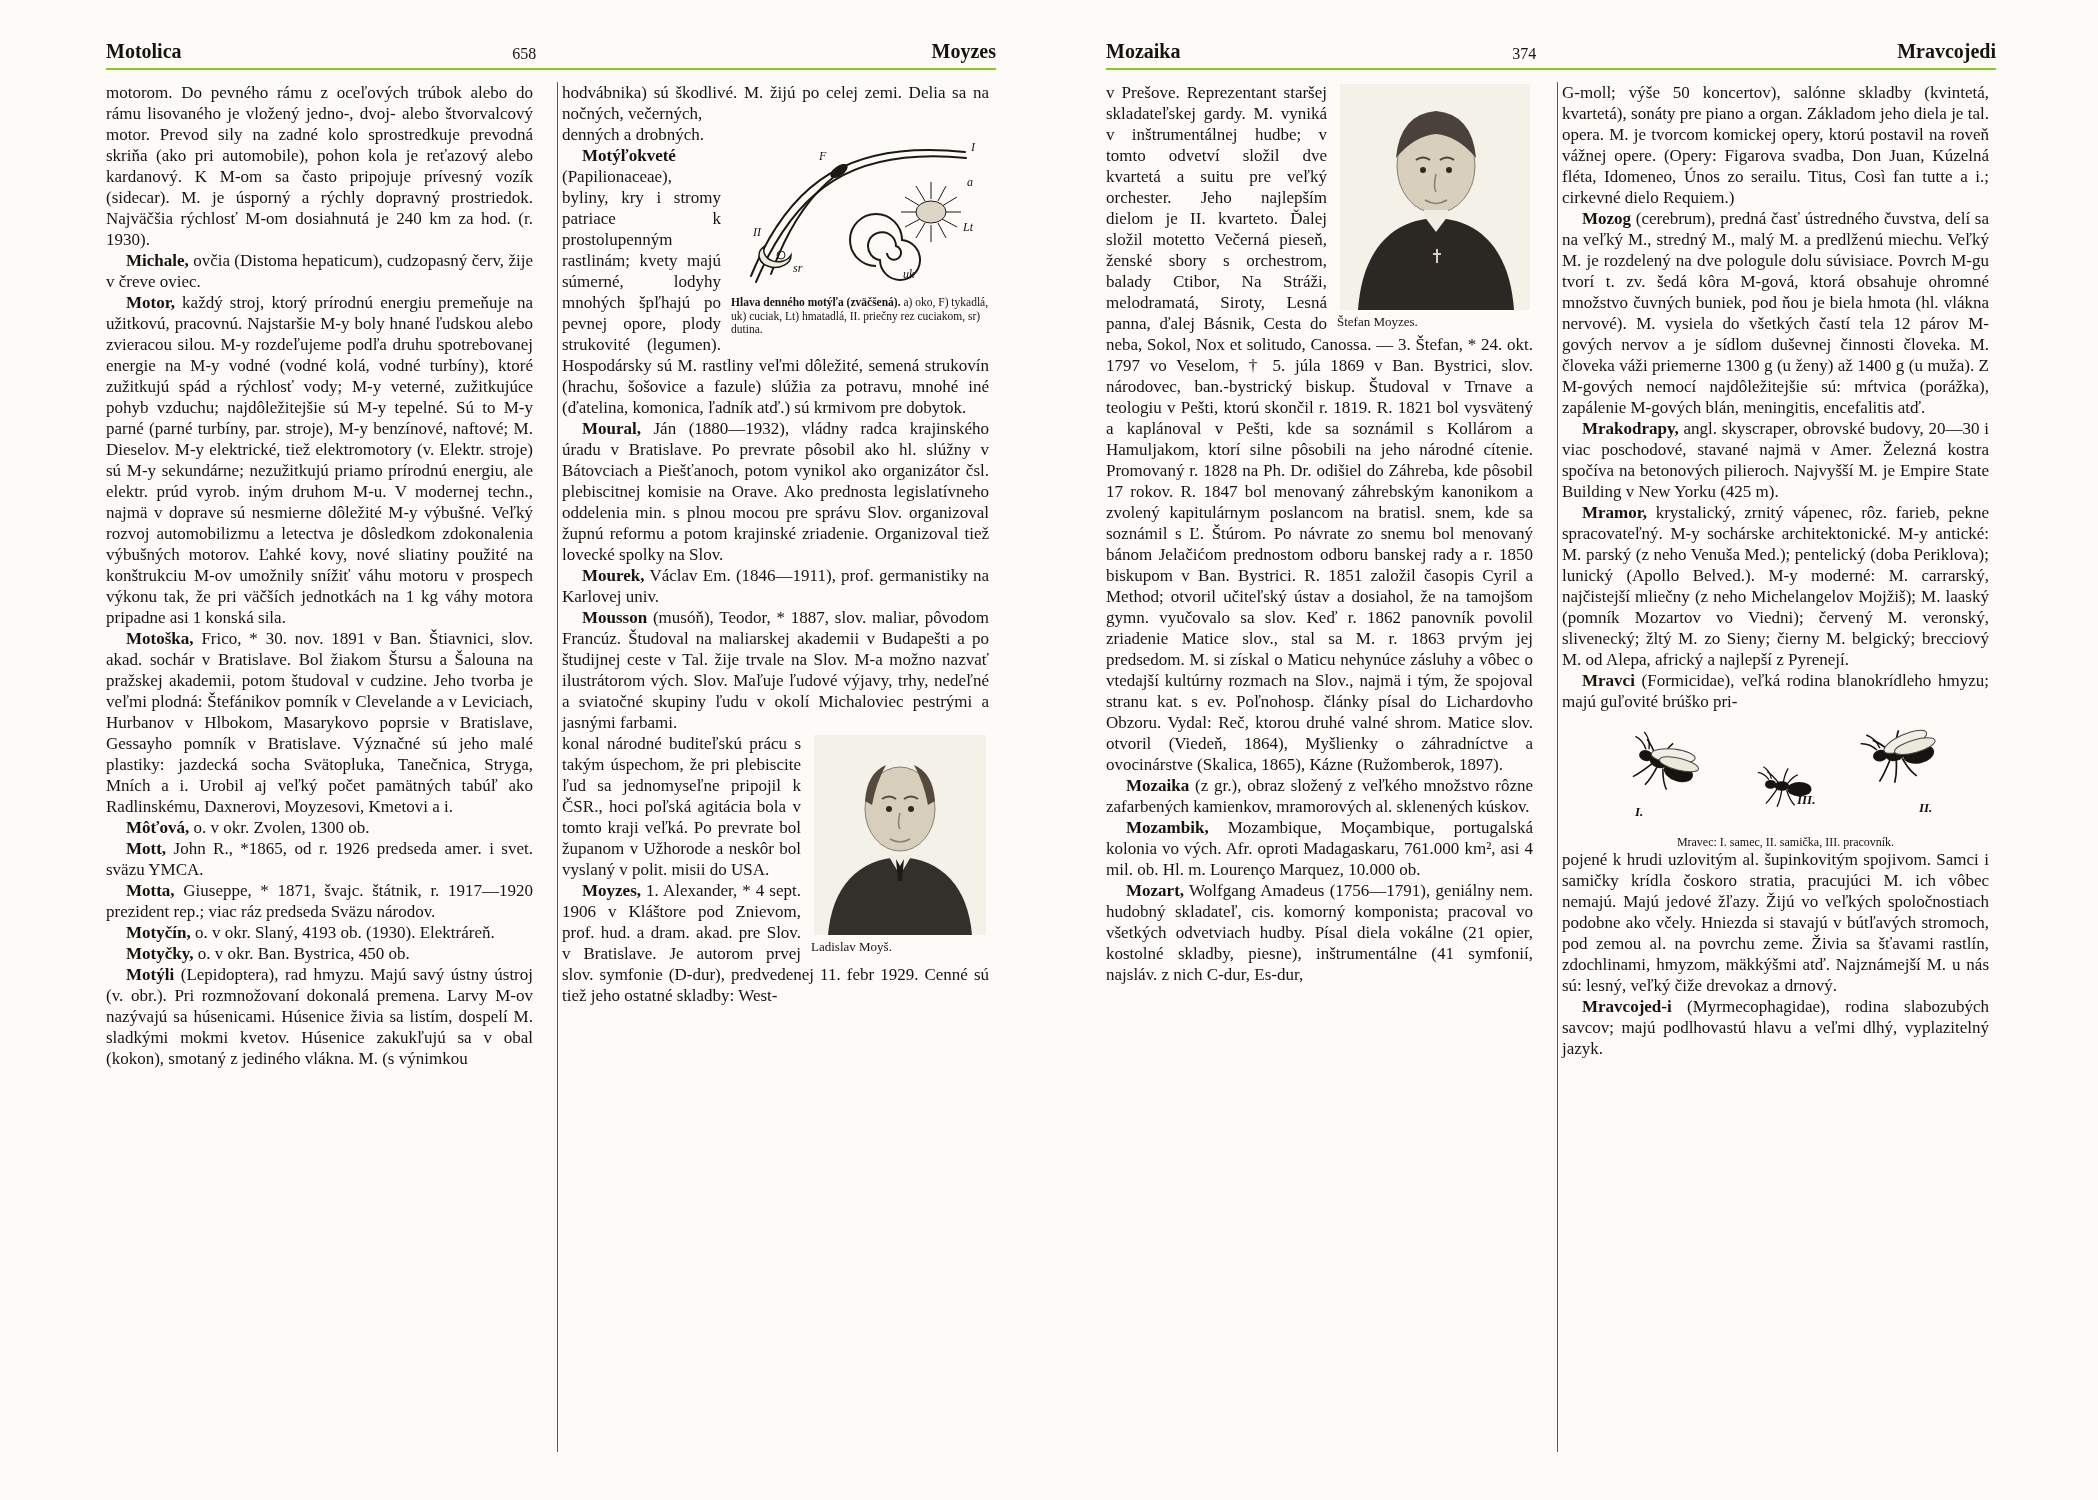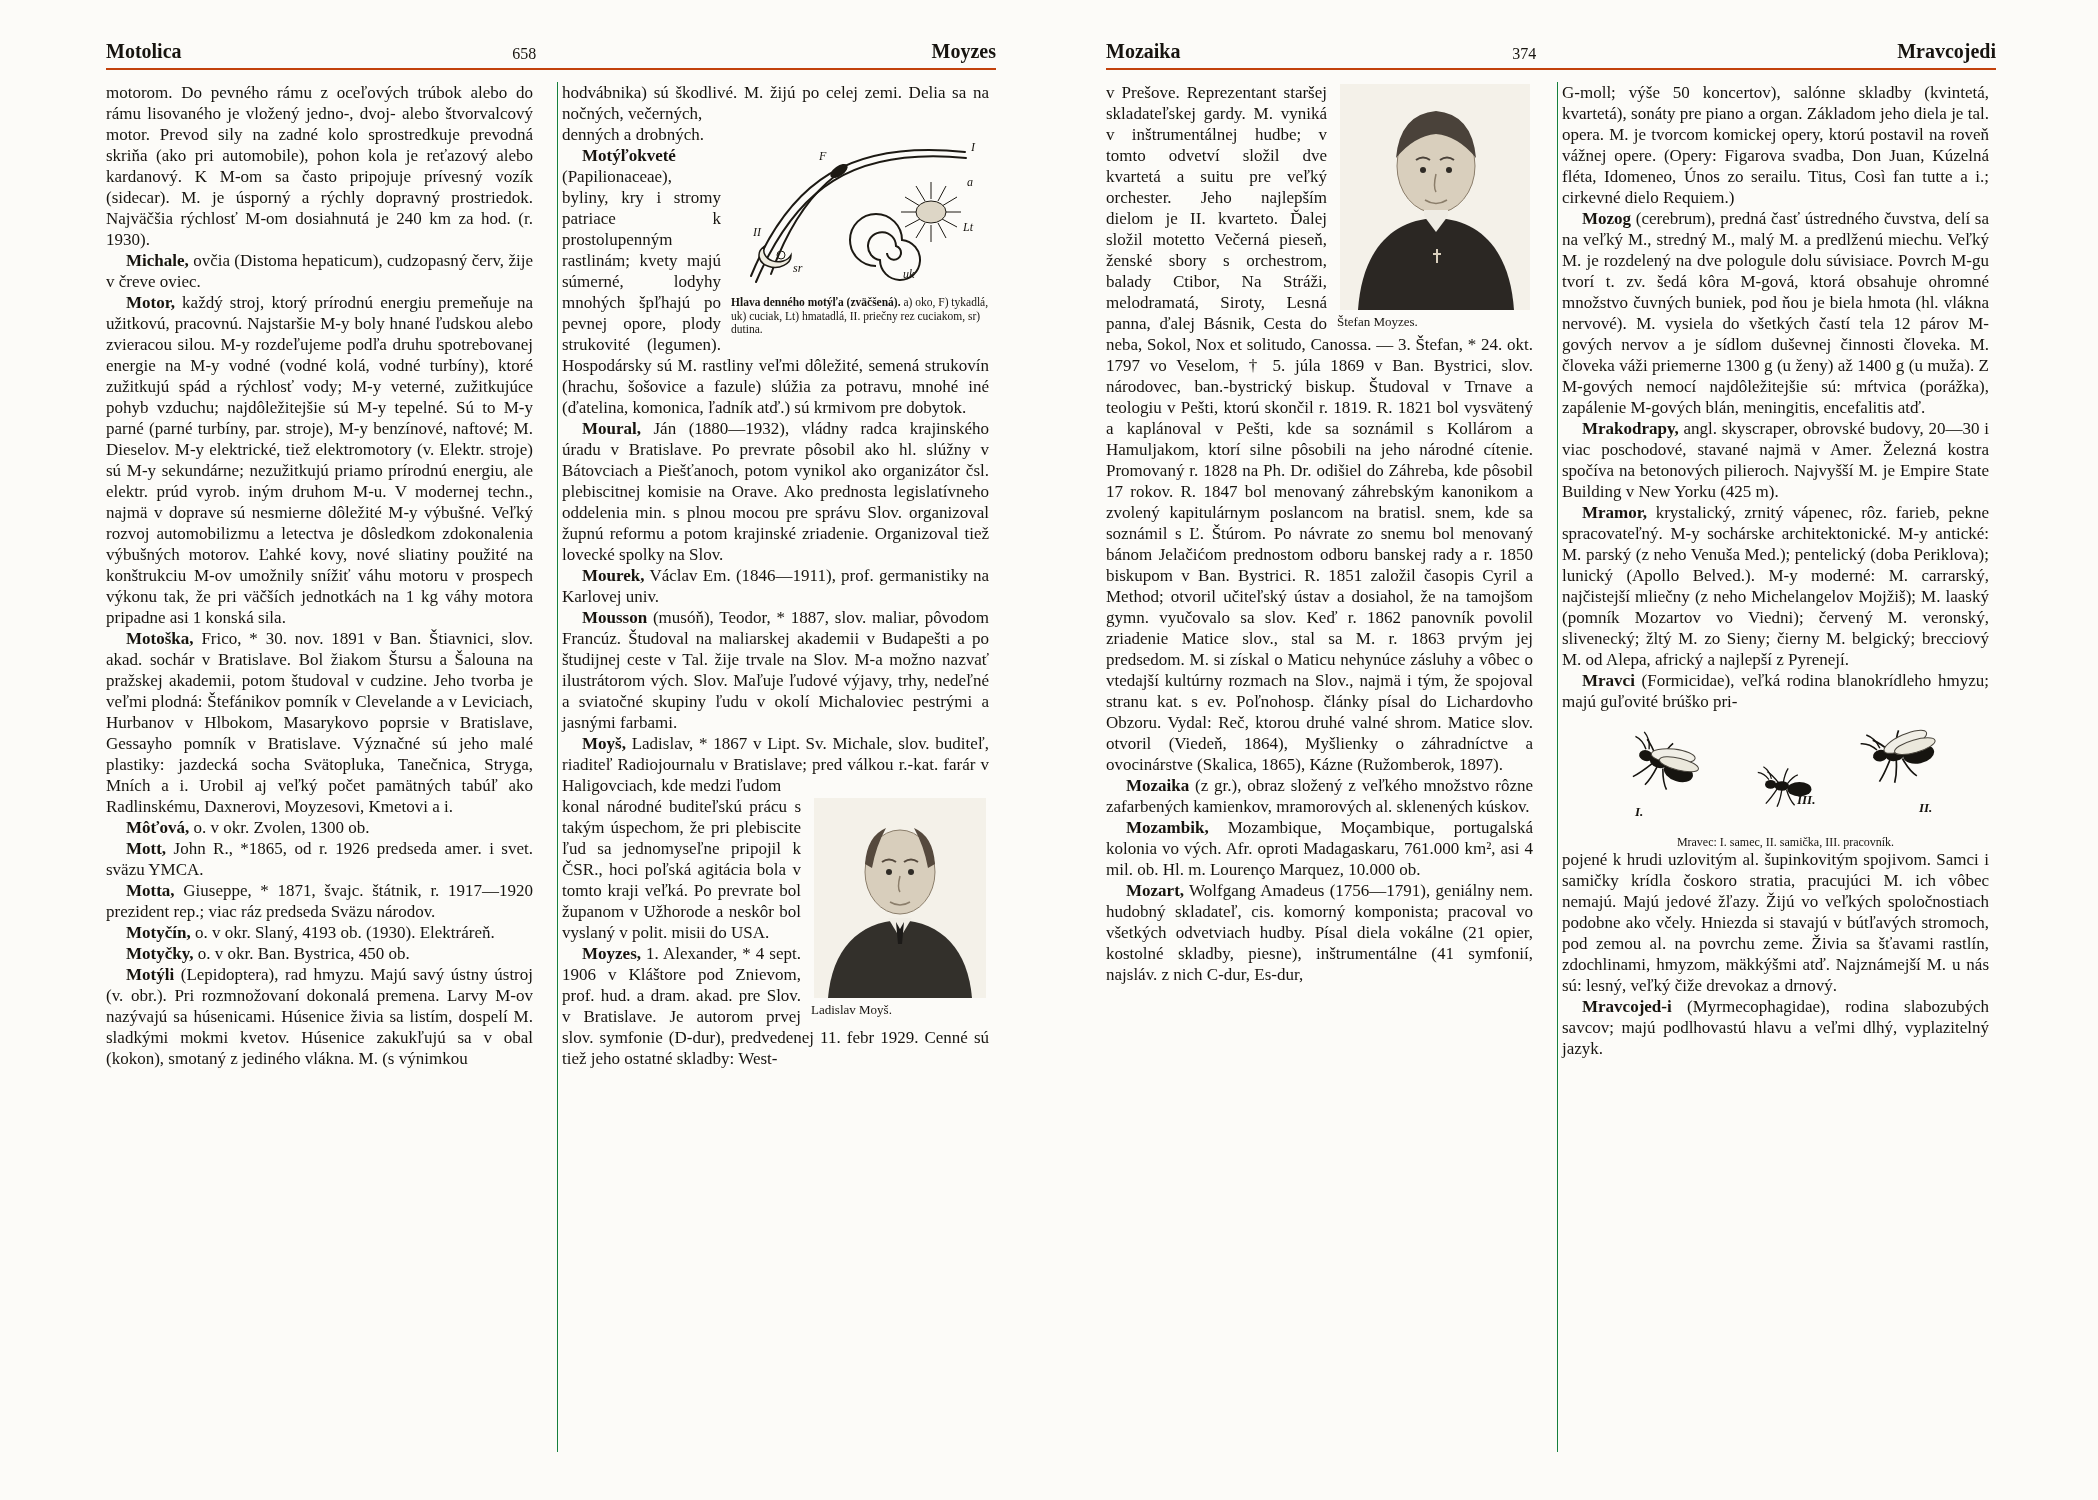--- a/index.html
+++ b/index.html
@@ -6,21 +6,21 @@
   body {
     width: 2098px; height: 1500px; overflow: hidden;
     background: #fcfbf8; color: #17140f;
     font-family: "Liberation Serif", "DejaVu Serif", serif;
   }
   .sheet { position: relative; width: 2098px; height: 1500px; }
   .page  { position: absolute; top: 40px; width: 890px; }
   .page.left  { left: 106px; }
   .page.right { left: 1106px; }
 
-  .pghead { position: relative; height: 28px; border-bottom: 2px solid #c2410c; }
+  .pghead { position: relative; height: 28px; border-bottom: 2px solid #84cc16; }
   .pghead .word { font-weight: bold; font-size: 20px; }
   .pghead .w-left  { position: absolute; left: 0; bottom: 5px; }
   .pghead .w-right { position: absolute; right: 0; bottom: 5px; }
   .pghead .num { position: absolute; left: 47%; transform: translateX(-50%); bottom: 5px; font-size: 16px; }
 
   .cols { display: flex; margin-top: 12px; height: 1370px; overflow: hidden; gap: 8px; }
   .col {
     width: 427px; flex: 0 0 427px; overflow: hidden;
     font-size: 17px; line-height: 21px; text-align: justify;
   }
@@ -108,21 +108,20 @@
               </g>
             </svg>
             <span class="figcap"><span class="cap-b">Hlava denného motýľa (zväčšená).</span> <span>a) oko, F) tykadlá, uk) cuciak, Lt) hmatadlá, II. priečny rez cuciakom, sr) dutina.</span></span>
           </span>
           <span>denných a drobných.</span>
         </p>
         <p><b class="lead">Motýľokveté</b> <span>(Papilionaceae), byliny, kry i stromy patriace k prostolupenným rastlinám; kvety majú súmerné, lodyhy mnohých špľhajú po pevnej opore, plody strukovité (legumen). Hospodársky sú M. rastliny veľmi dôležité, semená strukovín (hrachu, šošovice a fazule) slúžia za potravu, mnohé iné (ďatelina, komonica, ľadník atď.) sú krmivom pre dobytok.</span></p>
         <p><b class="lead">Moural,</b> <span>Ján (1880—1932), vládny radca krajinského úradu v Bratislave. Po prevrate pôsobil ako hl. slúžny v Bátovciach a Piešťanoch, potom vynikol ako organizátor čsl. plebiscitnej komisie na Orave. Ako prednosta legislatívneho oddelenia min. s plnou mocou pre správu Slov. organizoval župnú reformu a potom krajinské zriadenie. Organizoval tiež lovecké spolky na Slov.</span></p>
         <p><b class="lead">Mourek,</b> <span>Václav Em. (1846—1911), prof. germanistiky na Karlovej univ.</span></p>
         <p><b class="lead">Mousson</b> <span>(musóň), Teodor, * 1887, slov. maliar, pôvodom Francúz. Študoval na maliarskej akademii v Budapešti a po študijnej ceste v Tal. žije trvale na Slov. M-a možno nazvať ilustrátorom vých. Slov. Maľuje ľudové výjavy, trhy, nedeľné a sviatočné skupiny ľudu v okolí Michaloviec pestrými a jasnými farbami.</span></p>
-        <p><b class="lead">Moyš,</b> <span>Ladislav, * 1867 v Lipt. Sv. Michale, slov. buditeľ, riaditeľ Radiojournalu v Bratislave; pred válkou r.-kat. farár v Haligovciach, kde medzi ľudom</span></p>
         <p class="cont">
           <span class="fig-r" style="width:178px">
             <svg width="172" height="200" viewBox="0 0 172 200">
               <rect width="172" height="200" fill="#f4f1e9"></rect>
               <ellipse cx="86" cy="74" rx="35" ry="42" fill="#d8cebc" stroke="#8b7e6b"></ellipse>
               <path d="M51,66 Q53,38 72,30 Q62,48 58,70 Z" fill="#55493d"></path>
               <path d="M121,66 Q119,38 100,30 Q110,48 114,70 Z" fill="#55493d"></path>
               <path d="M68,64 q7,-5 14,0 M90,64 q7,-5 14,0" stroke="#55493d" fill="none" stroke-width="2"></path>
               <circle cx="75" cy="74" r="3" fill="#2f2b26"></circle>
                 <circle cx="97" cy="74" r="3" fill="#2f2b26"></circle>

